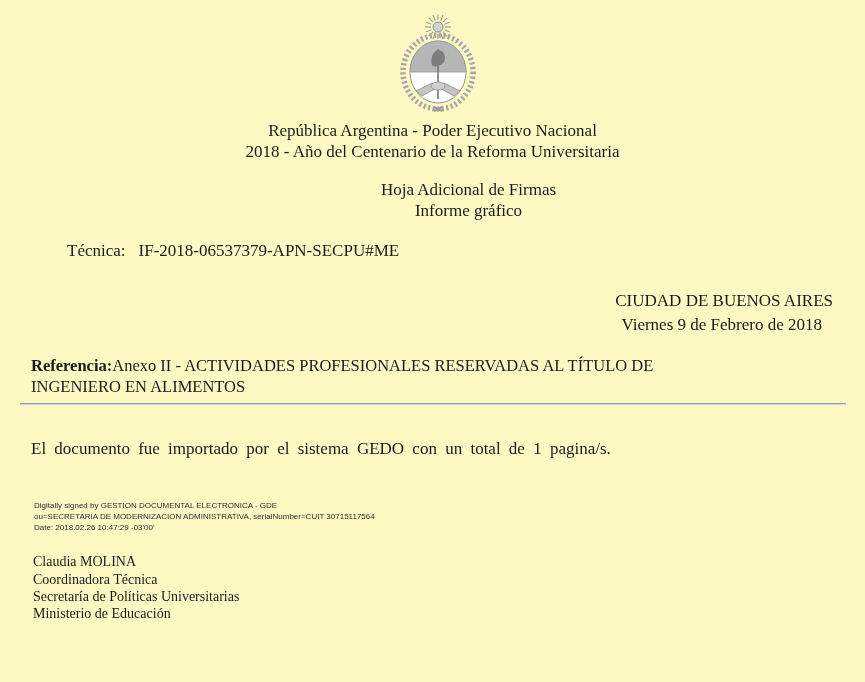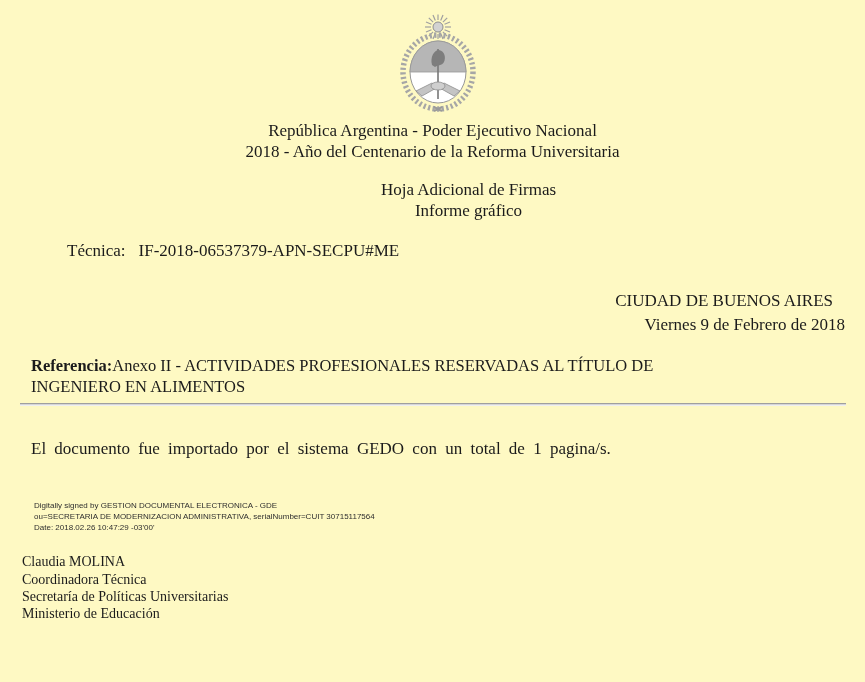--- a/index.html
+++ b/index.html
@@ -15,30 +15,30 @@
   .serif17 { font-size:17px; line-height:20px; }
   .bold { font-weight:normal;margin-left:36px; }
   .emblem { left:396px; top:14px; }
   .hdr1 { top:121px; }
   .hdr2 { top:142px; }
   .title1 { top:180px; }
   .title2 { top:201px; }
   .number-line { top:241px; left:31px; }
   .number-value { margin-left:13px; }
   .city  { top:291px; right:32px; text-align:right; }
-  .date  { top:315px; right:20px; text-align:center; }
+  .date  { top:315px; right:43px; text-align:center; }
   .reference { top:356px; left:31px; width:730px; font-size:16.5px; line-height:20.5px; }
   .ref-label { font-weight:bold; }
   .rule { top:403px; left:20px; width:826px; height:3px;
           background:#d6d6d6; border-top:1px solid #9f9f9f; border-bottom:1px solid #efefef; }
   .body-line { top:439px; left:31px; word-spacing:4px; }
   .stamp { top:500px; left:34px;
            font-family:"Liberation Sans", sans-serif;
            font-size:8px; line-height:11px; color:#2e2e2e; }
-  .signer { left:22px; font-size:14px; line-height:16px; }
+  .signer { left:33px; font-size:14px; line-height:16px; }
   .signer-name { top:554px; }
   .signer-role { top:572px; }
   .signer-office { top:589px; }
   .signer-ministry { top:606px; }
 </style>
 </head>
 <body>
 
 <div class="page">
 

